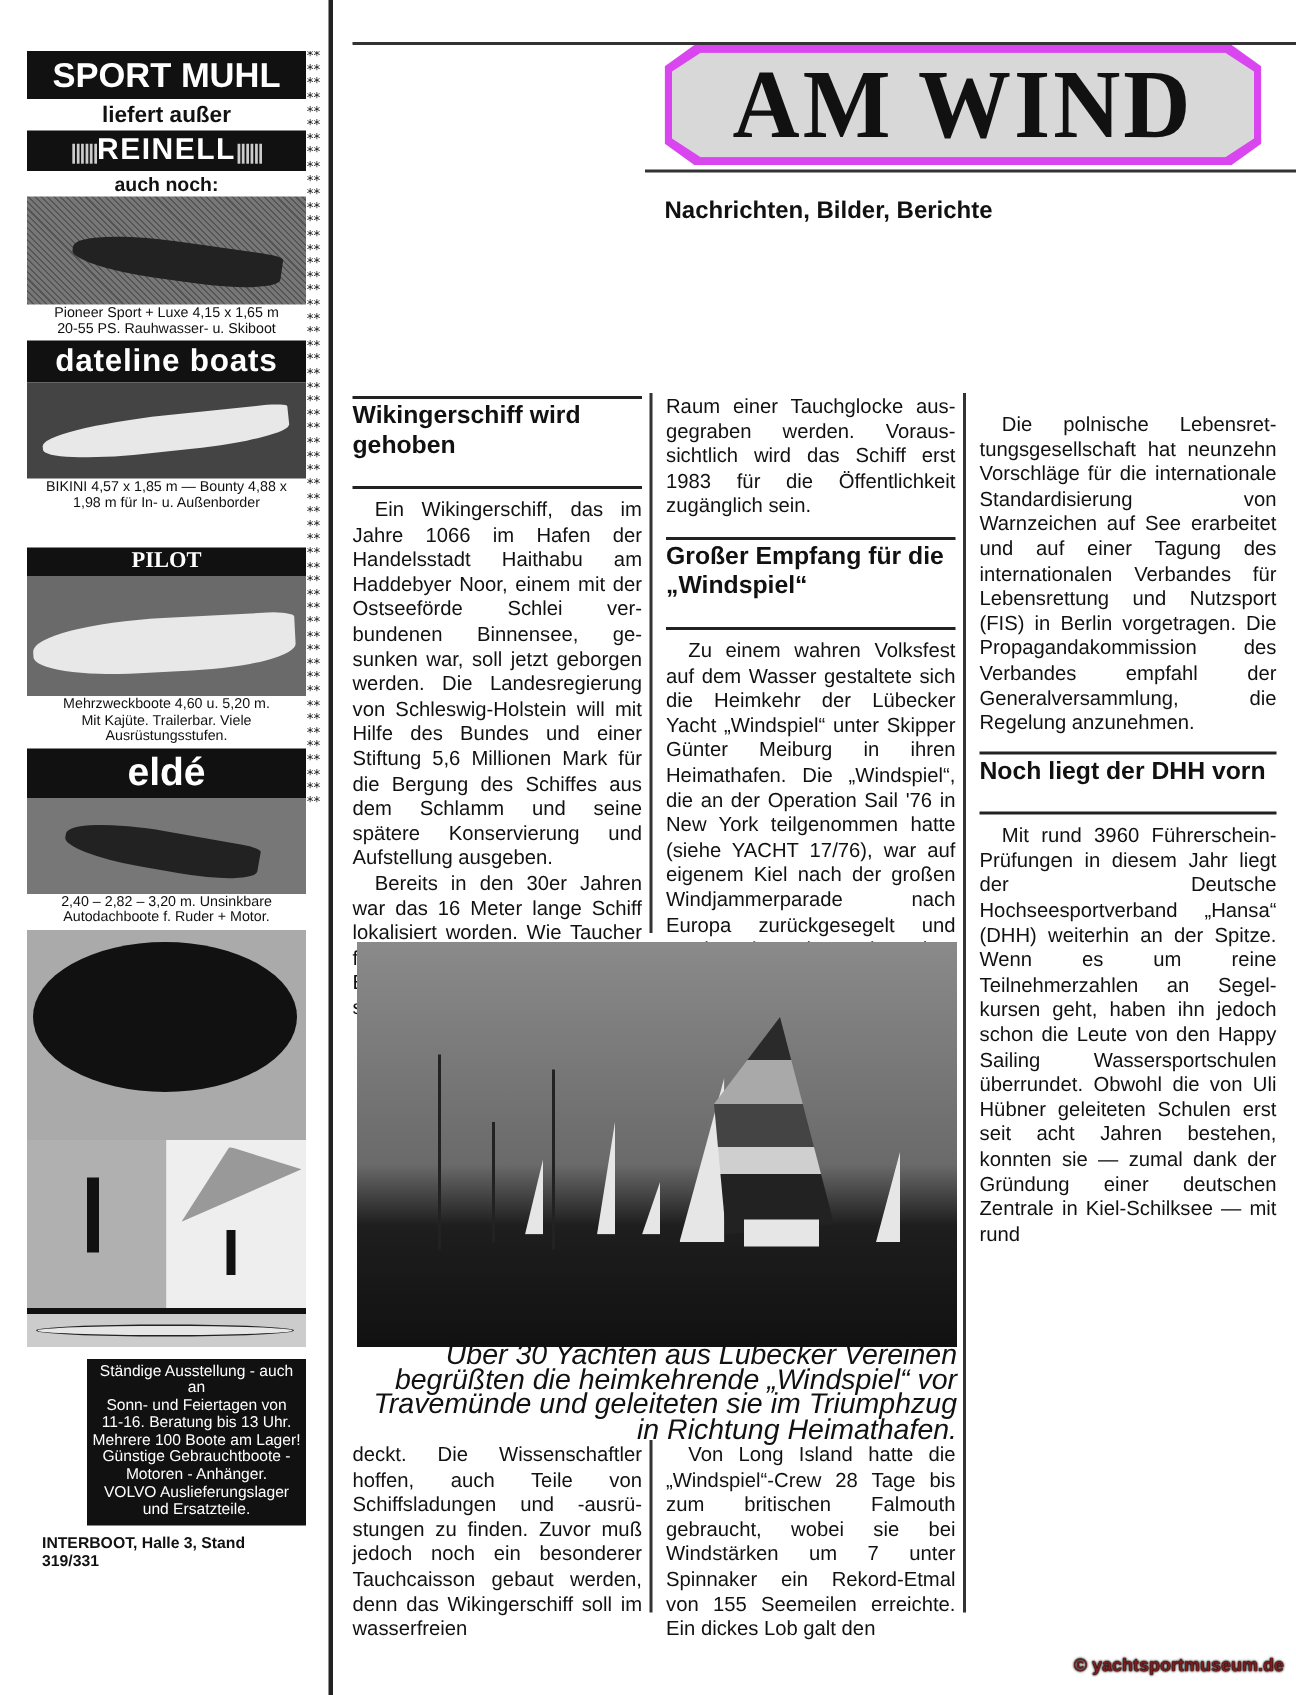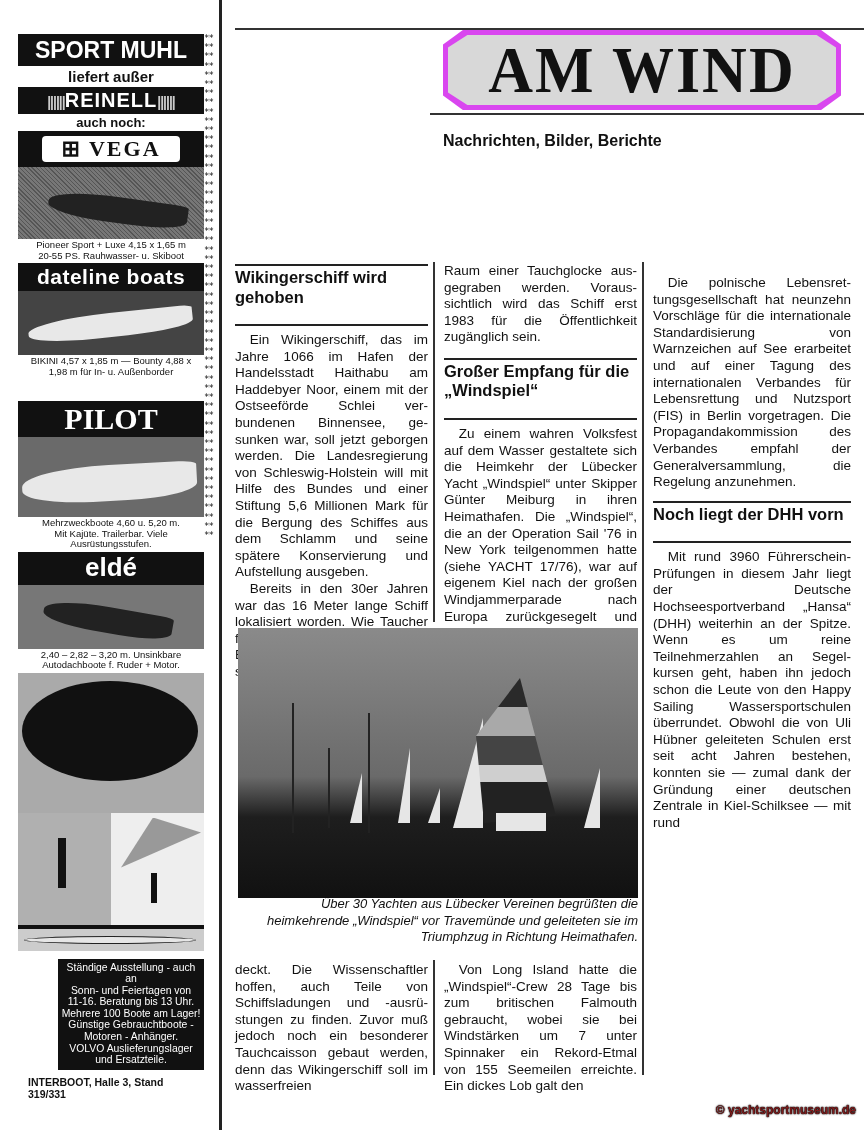--- a/index.html
+++ b/index.html
@@ -18,21 +18,21 @@
   .ad-sub { font-weight: bold; text-align: center; font-size: 15px; margin: 2px 0; }
   .ad-reinell { font-size: 20px; padding: 2px 0; letter-spacing: 1px; }
   .ad-reinell span.bars { font-size: 14px; letter-spacing: -1px; color: #ccc; }
   .ad-auch { font-weight: bold; text-align: center; font-size: 13px; margin: 1px 0; }
   .ad-vega-box { background: #111; padding: 5px 24px; }
   .ad-vega { background: #fff; color: #111; border-radius: 4px; font-family: "Liberation Serif", serif;
              font-size: 22px; font-weight: bold; text-align: center; letter-spacing: 2px; padding: 0 2px; }
   .photo { background: repeating-linear-gradient(45deg,#555 0 1px,#777 1px 3px); position: relative; overflow: hidden; }
   .caption-sm { font-size: 9.5px; text-align: center; line-height: 10.5px; margin: 1px 0 2px; }
   .ad-dateline { font-size: 21px; padding: 2px 0; letter-spacing: 0.5px; }
-  .ad-pilot { font-family: "Liberation Serif", serif; font-size: 30px; padding: 1px 0; margin-top: 24px; }
+  .ad-pilot { font-family: "Liberation Serif", serif; font-size: 15px; padding: 1px 0; margin-top: 24px; }
   .ad-elde { font-size: 26px; padding: 0 0 2px; }
   .ad-info { background: #111; color: #fff; font-size: 10.4px; text-align: center; line-height: 11.6px;
              padding: 3px 2px 4px; font-weight: normal; }
   .ad-info p + p { margin-top: 6px; }
   .ad-foot { font-size: 10.5px; font-weight: bold; margin-top: 6px; padding-left: 10px; }
 
   
   .boat { position: absolute; background: #e8e8e8; border-radius: 50% 10% 40% 40%; }
   .boat.dark { background: #222; }
 
@@ -55,41 +55,38 @@
   .headline { font-weight: bold; font-size: 16.5px; line-height: 19.5px; padding: 2px 0 17px;
               border-top: 2px solid #222; border-bottom: 2px solid #222; margin-bottom: 6px; text-align: left; }
 
   #photo-main { position: absolute; left: 238px; top: 628px; width: 400px; height: 270px;
                 background: linear-gradient(#8a8a8a 0%, #6a6a6a 55%, #1e1e1e 70%, #111 100%); overflow: hidden; }
   #photo-main .mast { position: absolute; width: 2px; background: #222; }
   #photo-main .sail { position: absolute; background: #e6e6e6; }
   #photo-main .spin { position: absolute; left: 238px; top: 50px; width: 80px; height: 145px;
                  background: linear-gradient(#2a2a2a 0 20%, #a9a9a9 20% 40%, #444 40% 60%, #cfcfcf 60% 72%, #222 72% 100%);
                  clip-path: polygon(55% 0, 100% 95%, 10% 100%, 0 40%); }
-  #photo-caption { position: absolute; left: 240px; top: 896px; width: 398px; font-size: 13px; font-style: italic;
+  #photo-caption { position: absolute; left: 240px; top: 896px; width: 398px; font-size: 19px; font-style: italic;
                    line-height: 16.5px; text-align: right; }
   #watermark { position: absolute; right: 8px; top: 1103px; font-size: 12px; font-weight: bold; color: #7f1d1d;
                text-shadow: 0 0 1px #000, 0 0 1px #000, 0 0 2px #000; }
 </style>
 </head>
 <body>
 
 <div class="vrule"></div>
 <div class="stars">**************************************************************************************************************</div>
 
 <div id="ad-col">
   <div class="ad-black ad-title">SPORT MUHL</div>
   <div class="ad-sub">liefert außer</div>
   <div class="ad-black ad-reinell">
     <span class="bars">||||||</span><span>REINELL</span><span class="bars">||||||</span>
   </div>
   <div class="ad-auch">auch noch:</div>
-  <div class="ad-vega-box">
-    <div class="ad-vega"><span>⊞ </span><span>VEGA</span></div>
-  </div>
   <div class="photo" style="height:72px;">
     <div class="boat dark" style="left:30px;top:30px;width:140px;height:26px;transform:rotate(8deg);"></div>
   </div>
   <div class="caption-sm">
     <div>Pioneer Sport + Luxe 4,15 x 1,65 m</div>
       <div>20-55 PS. Rauhwasser- u. Skiboot</div>
   </div>
 
   <div class="ad-black ad-dateline">dateline boats</div>
   <div class="photo" style="height:64px;background:#444;">

